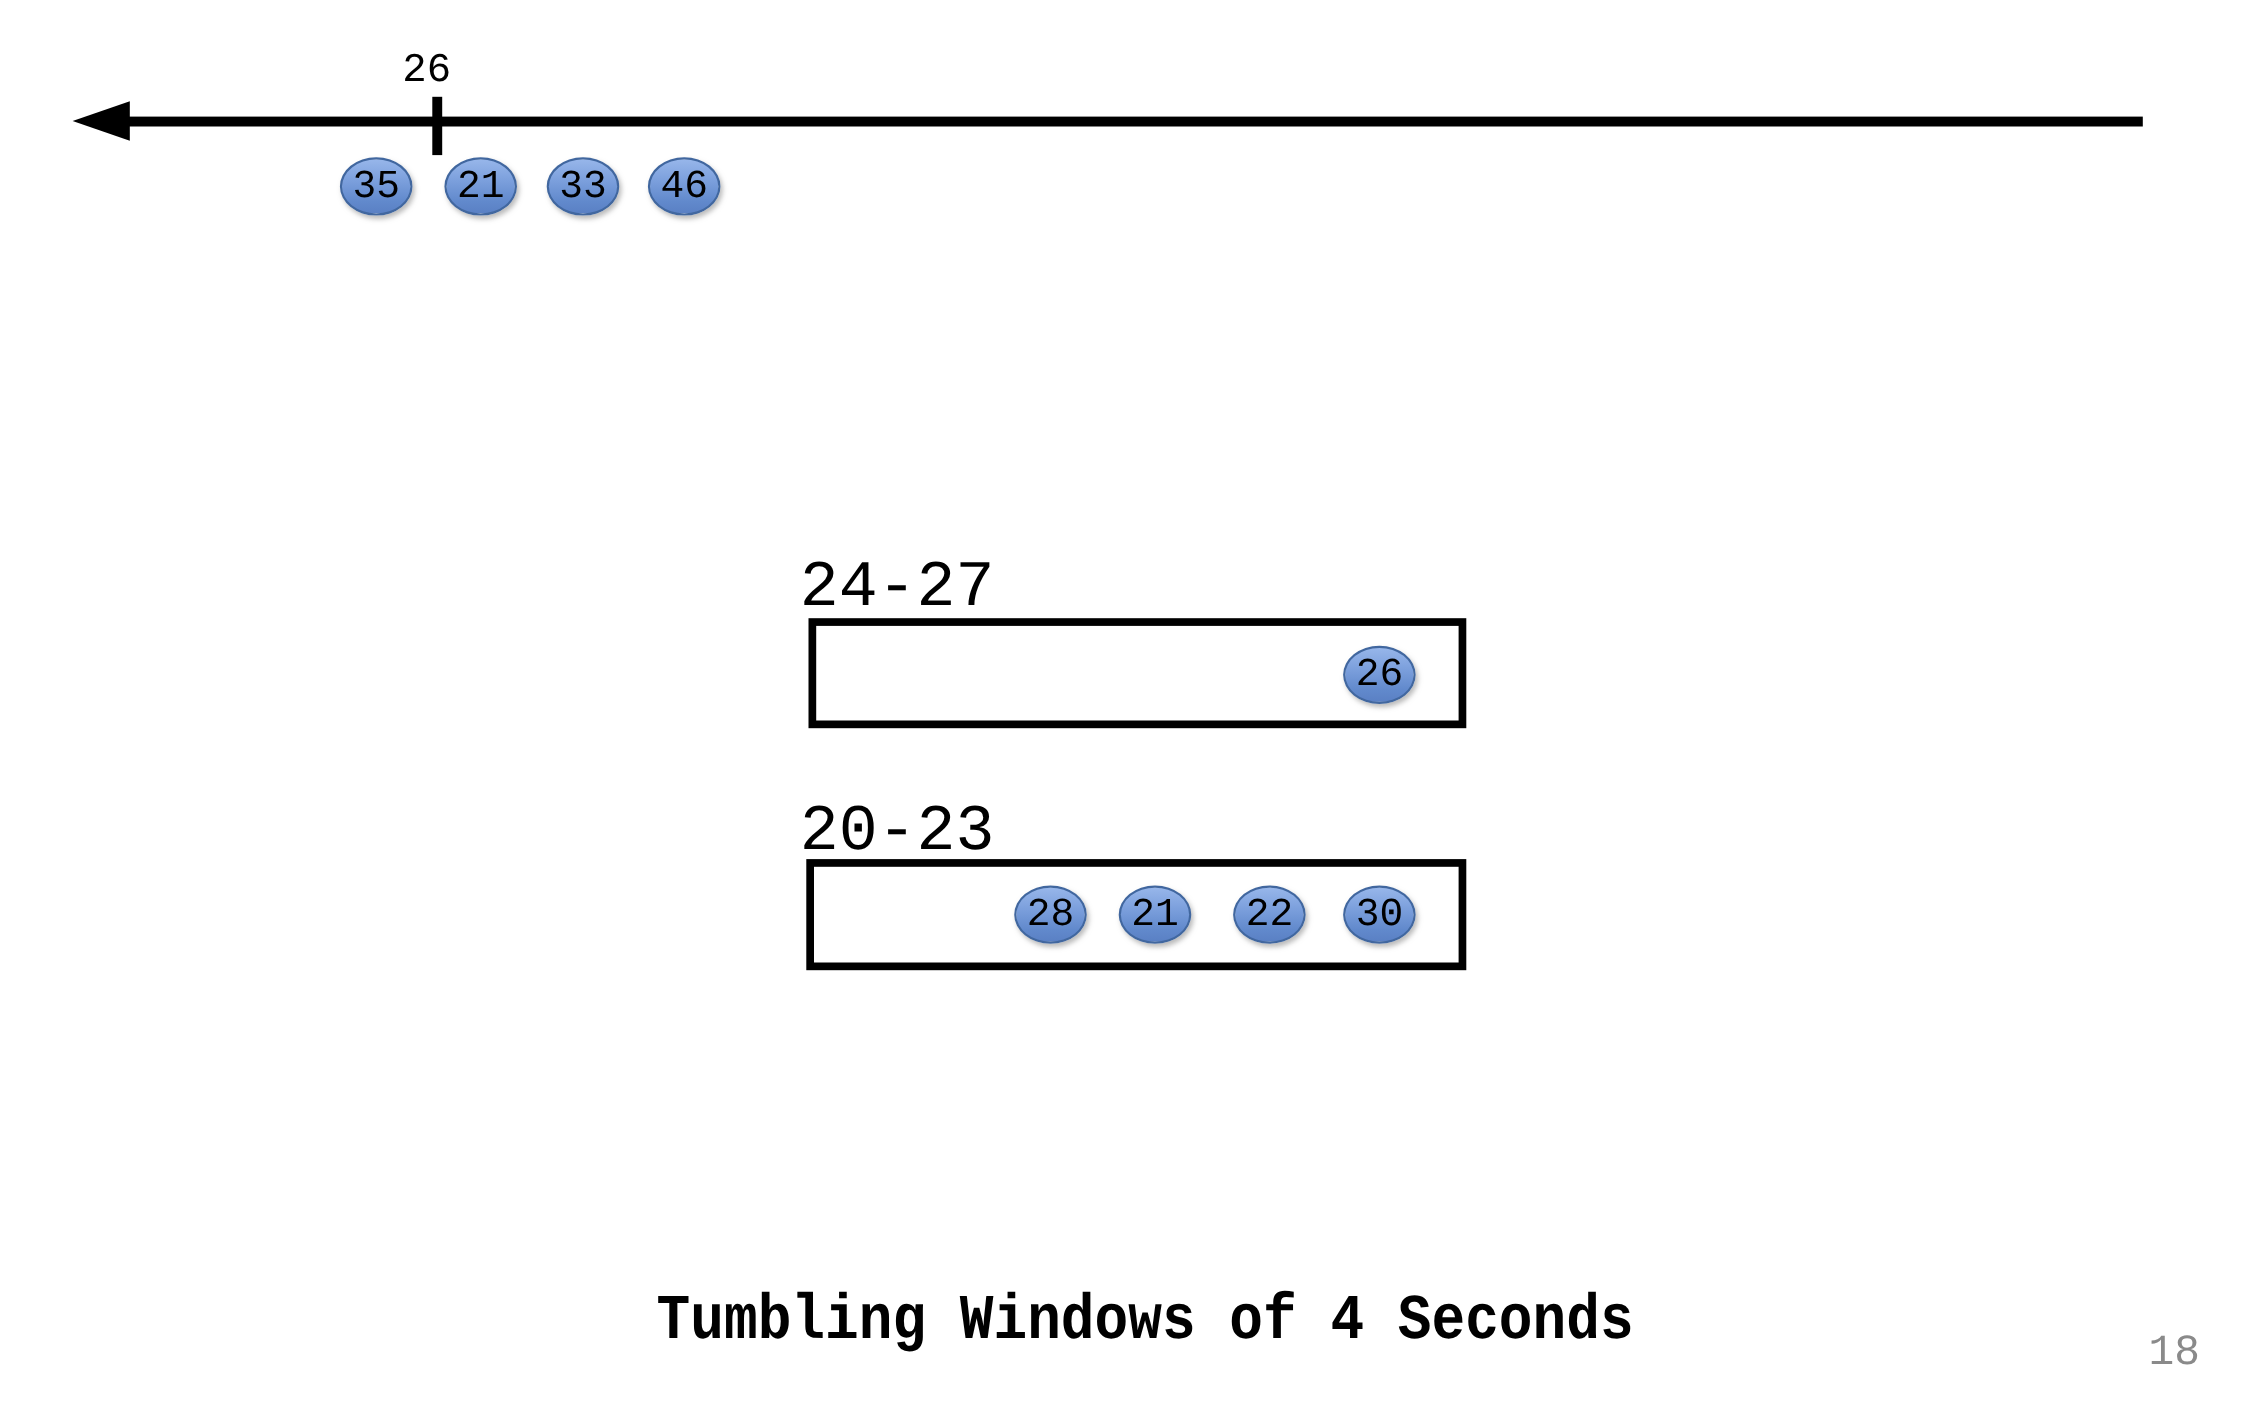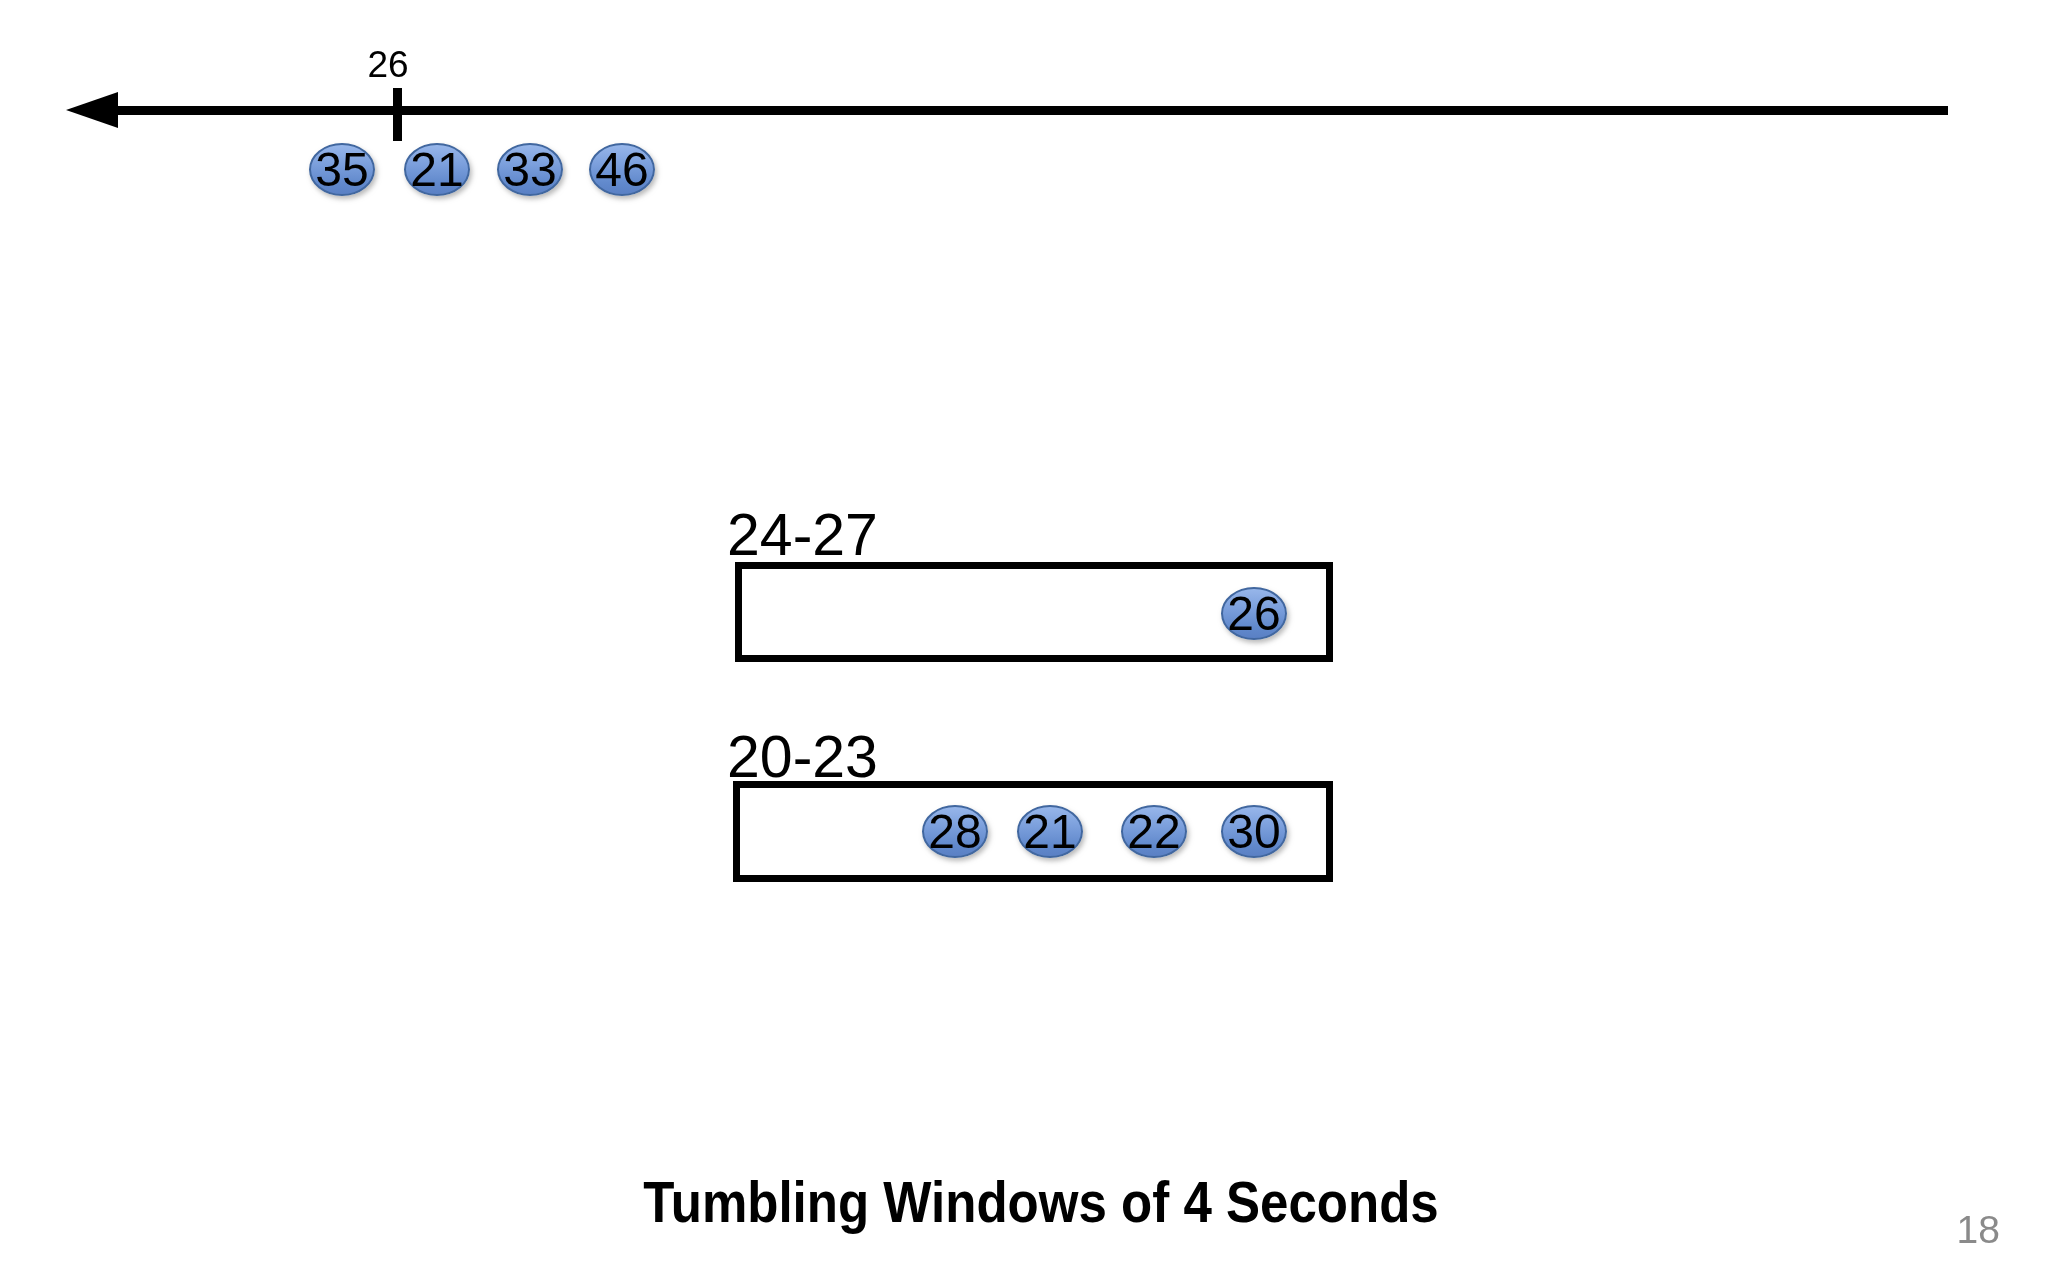--- a/index.html
+++ b/index.html
@@ -1,21 +1,21 @@
 <!DOCTYPE html>
 <html><head>
 <meta charset="utf-8">
 <style>
   html,body{margin:0;padding:0;background:#ffffff;}
   .slide{
     position:relative;
     width:2048px;height:1280px;
     background:#ffffff;
     overflow:hidden;
-    font-family:Liberation Sans, sans-serif;
+    font-family:Liberation Mono, monospace;
     color:#000;
   }
   
   .tl-line{
     position:absolute;left:108px;top:106px;width:1840px;height:9px;
     background:#000;
   }
   .tl-arrowhead{
     position:absolute;left:66px;top:92px;width:0;height:0;
     border-top:18px solid transparent;
@@ -31,21 +31,21 @@
     text-align:center;font-size:37px;line-height:34px;
   }
   
   .event{
     position:absolute;width:66px;height:53px;border-radius:50%;
     background:linear-gradient(180deg,#97B6EA 0%,#7B9FDC 40%,#6189CC 78%,#5A80C4 100%);
     border:2px solid #41679F;
     box-shadow:2px 3px 5px rgba(130,130,130,0.55);
     box-sizing:border-box;
     display:flex;align-items:center;justify-content:center;
-    font-size:48px;color:#000;
+    font-size:36px;color:#000;
   }
   
   .window-label{
     position:absolute;font-size:59px;line-height:42px;
   }
   .window-box{
     position:absolute;border:7px solid #000;background:transparent;
     box-sizing:border-box;
   }
   

